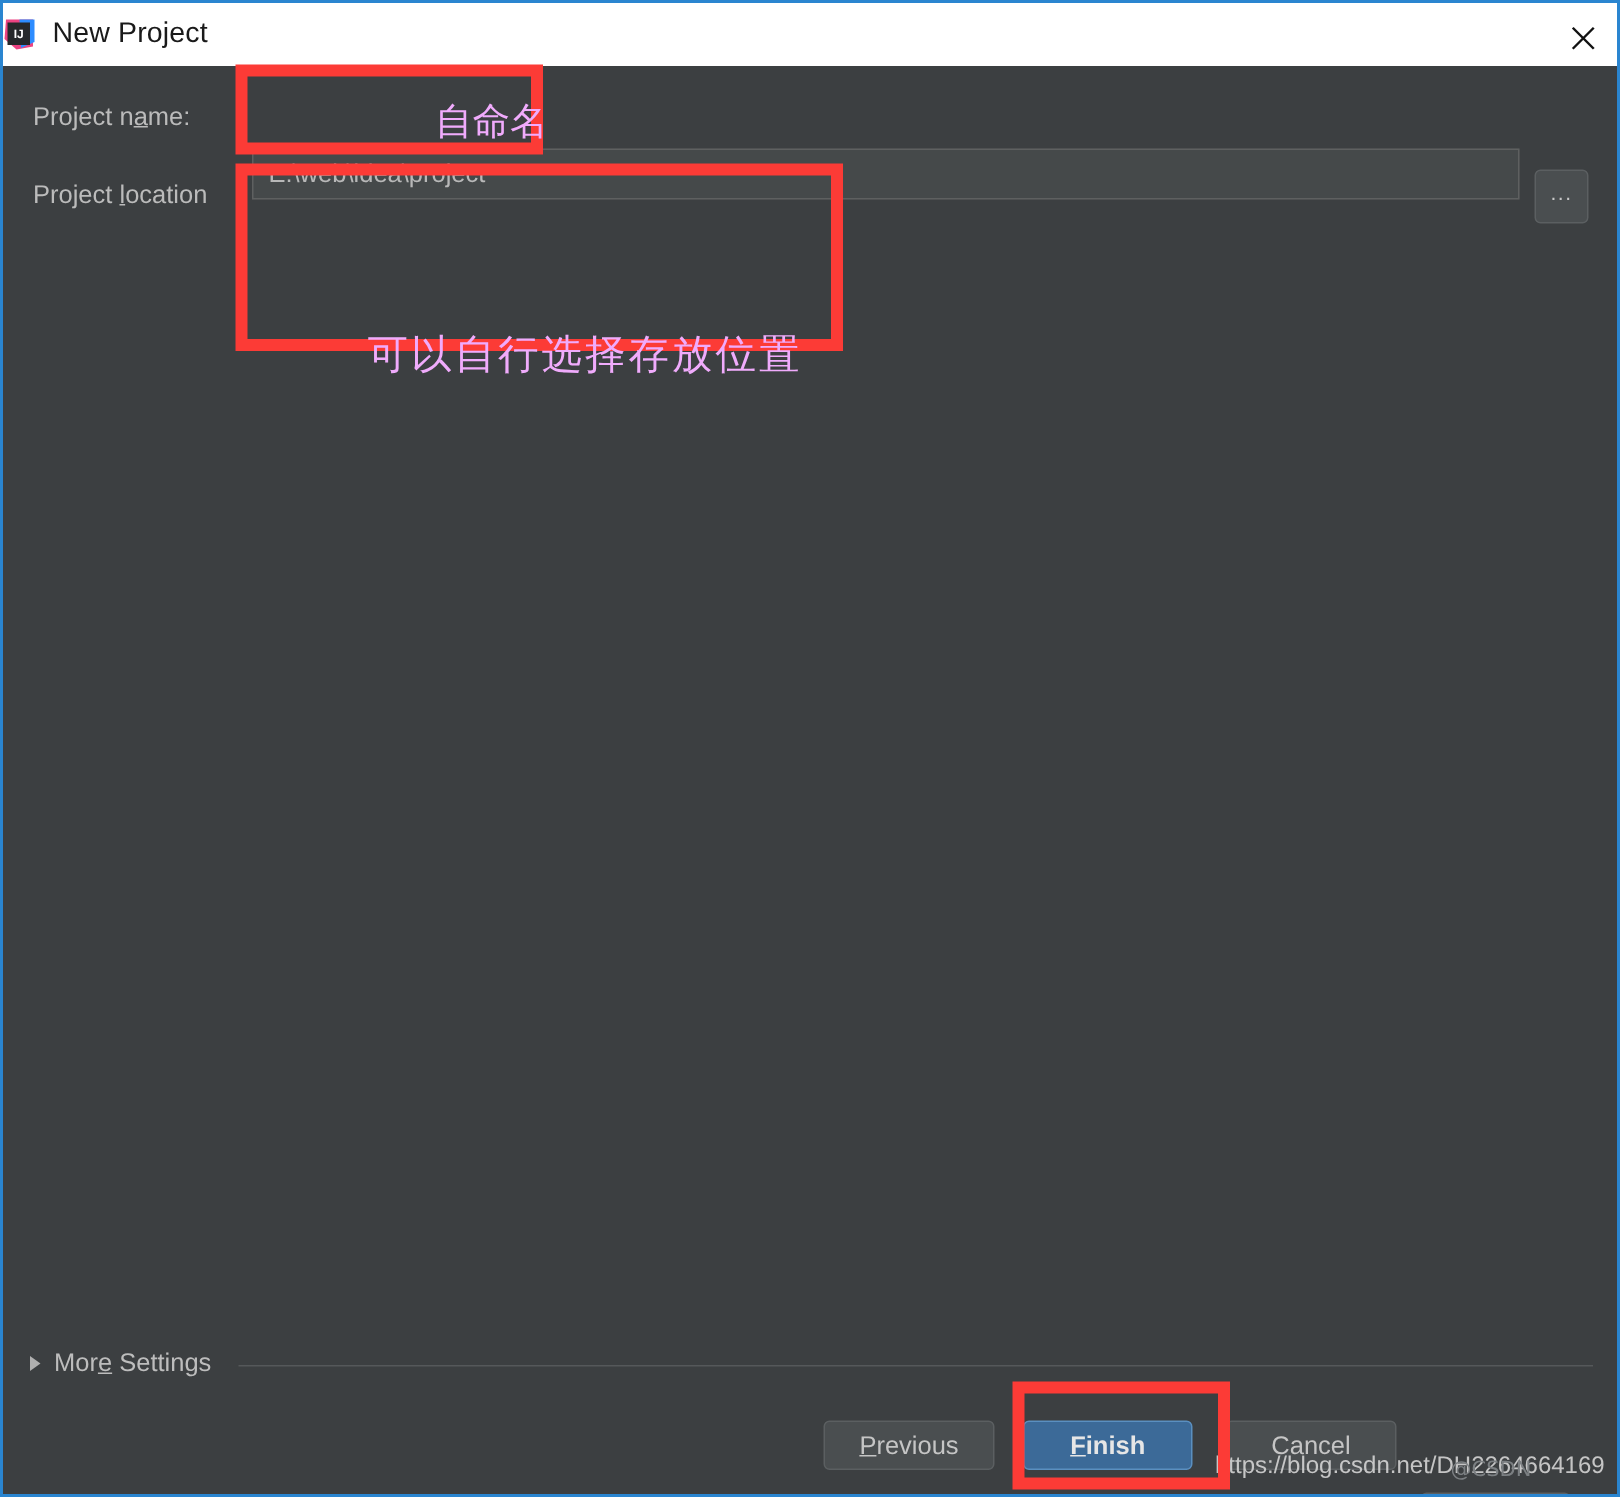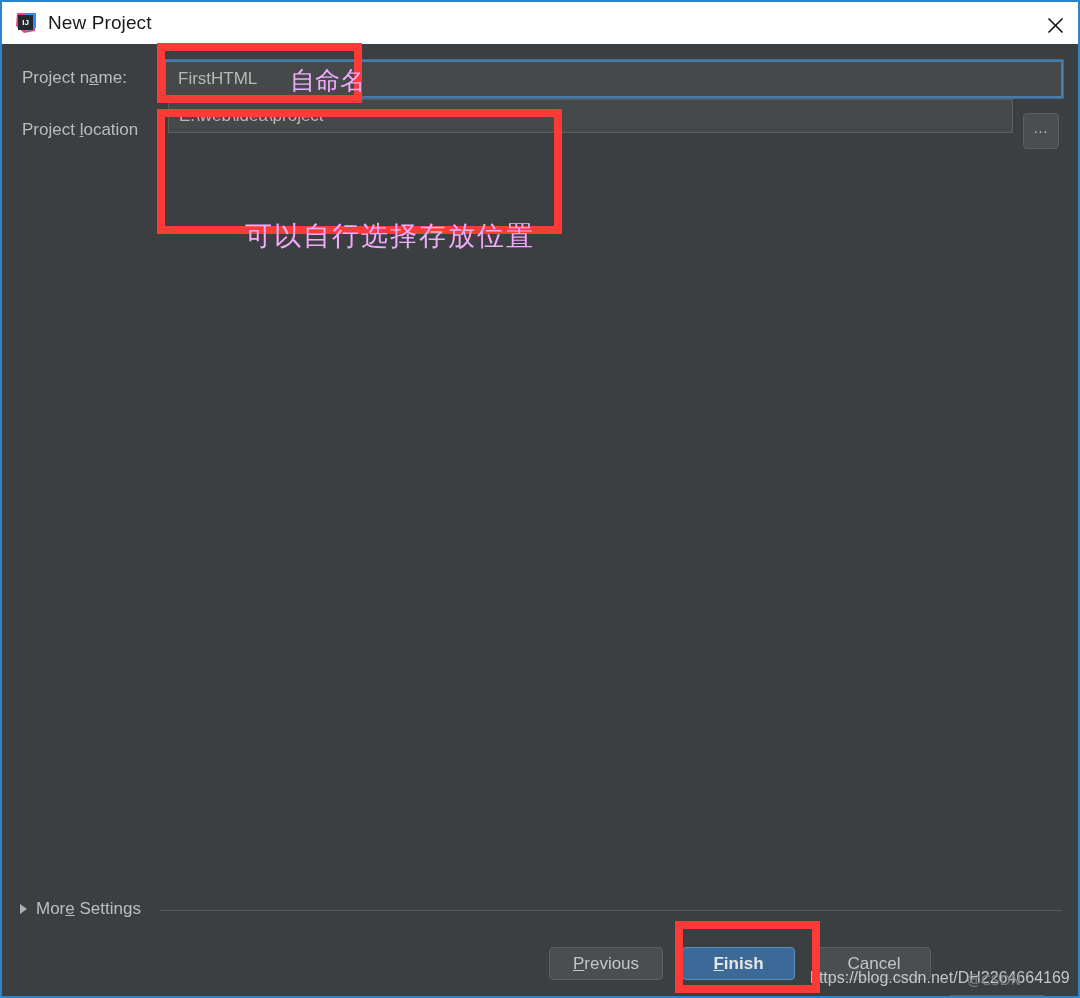--- a/index.html
+++ b/index.html
@@ -28,21 +28,21 @@
     left: 0; top: 0;
     width: 1080px;
     height: 44px;
     background: #ffffff;
     border-top: 2px solid #2a85d0;
     display: flex;
     align-items: center;
   }
   #app-icon {
     width: 22px; height: 22px;
-    margin-left: 13px;
+    margin-left: 0;
     position: relative;
     flex: none;
   }
   #app-icon svg { display: block; }
   #title-text {
     margin-left: 11px;
     font-size: 19px;
     color: #1a1a1a;
     font-family: "Liberation Sans", sans-serif;
     letter-spacing: 0.1px;
@@ -254,23 +254,20 @@
           <line x1="15.5" y1="1.5" x2="1.5" y2="15.5" stroke="#111111" stroke-width="1.6"></line>
         </svg>
       </span>
     </div>
   </div>
 
   <div id="body">
 
     <div class="field-label" id="lbl-name"><span>Project n</span><u>a</u><span>me:</span></div>
 
-    <div id="name-field">
-      <span class="val">FirstHTML</span>
-    </div>
 
     <div class="field-label" id="lbl-loc"><span>Project </span><u>l</u><span>ocation</span></div>
 
     <div id="loc-field">
       <span class="val">E:\web\idea\project</span>
     </div>
 
     <div id="browse-btn">
       <span>...</span>
     </div>

